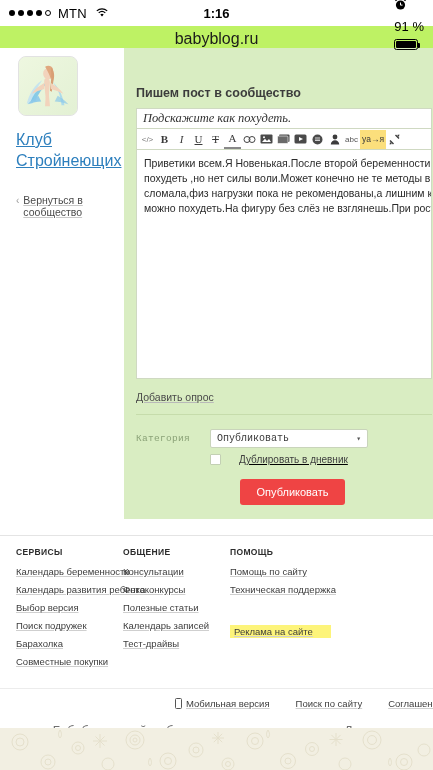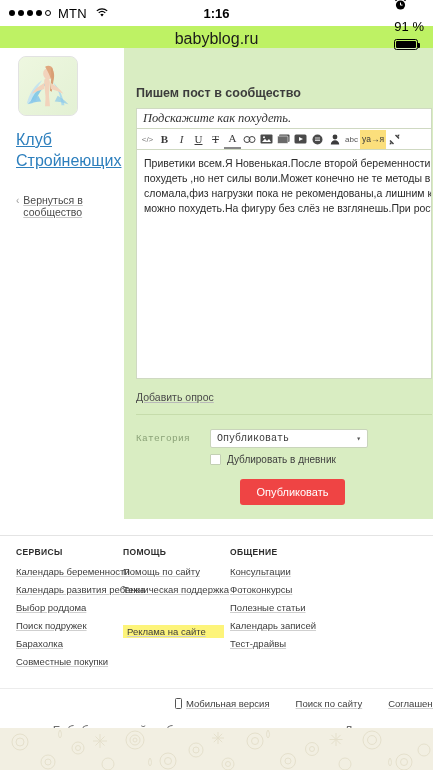--- a/index.html
+++ b/index.html
@@ -81,21 +81,21 @@
   .poll-link { font-size:10.5px; color:#4a4a4a; text-decoration:underline; text-decoration-color:#b9b9b9;}
 
   .cat-row { margin-top:14px; display:flex; align-items:center; gap:14px;font-family:Liberation Mono, monospace; }
   .cat-label { font-size:9.5px; color:#8aa277; letter-spacing:.3px; width:60px; }
   .select {
     width:158px; height:19px; background:#fff; border:1px solid #c9d4bb; border-radius:2px;
     display:flex; align-items:center; justify-content:space-between; padding:0 6px;
     font-size:10px; color:#3a3a3a;
   }
   .select .chev { font-size:8px; color:#555; }
-  .dup-row { margin-top:6px; margin-left:74px; display:flex; align-items:center; gap:6px; }
+  .dup-row { margin-top:6px; margin-left:74px; display:flex; align-items:center; gap:18px;text-decoration:underline; }
   .checkbox { width:11px; height:11px; background:#fff; border:1px solid #c3d0b4; border-radius:1px; }
   .dup-label { font-size:10px; color:#3e3e3e; }
 
   .publish-wrap { margin-top:14px; display:flex; justify-content:center; }
   .publish-btn {
     background:#ef4444; color:#fff; font-size:11px; border:none; border-radius:3px;
     padding:7px 17px; cursor:pointer;margin-left:17px;
   }
 
   
@@ -305,40 +305,40 @@
       </div>
     </div>
 
     <div class="footer">
       <div class="fcols">
 
         <div class="fcol">
           <h4>Сервисы</h4>
           <a>Календарь беременности</a>
           <a>Календарь развития ребенка</a>
-          <a>Выбор роддома</a>
+          <a>Выбор версия</a>
           <a>Поиск подружек</a>
           <a>Барахолка</a>
           <a>Совместные покупки</a>
-        </div>
-
-        <div class="fcol">
-          <h4>Помощь</h4>
-          <a>Помощь по сайту</a>
-          <a>Техническая поддержка</a>
-          <a class="ad-link">Реклама на сайте</a>
         </div>
 
         <div class="fcol">
           <h4>Общение</h4>
           <a>Консультации</a>
           <a>Фотоконкурсы</a>
           <a>Полезные статьи</a>
           <a>Календарь записей</a>
           <a>Тест-драйвы</a>
+        </div>
+
+        <div class="fcol">
+          <h4>Помощь</h4>
+          <a>Помощь по сайту</a>
+          <a>Техническая поддержка</a>
+          <a class="ad-link">Реклама на сайте</a>
         </div>
 
       </div>
 
       <div class="botnav">
         <span class="mob">
           <i class="phone-ico"></i>
           <a>Мобильная версия</a>
         </span>
         <a>Поиск по сайту</a>

